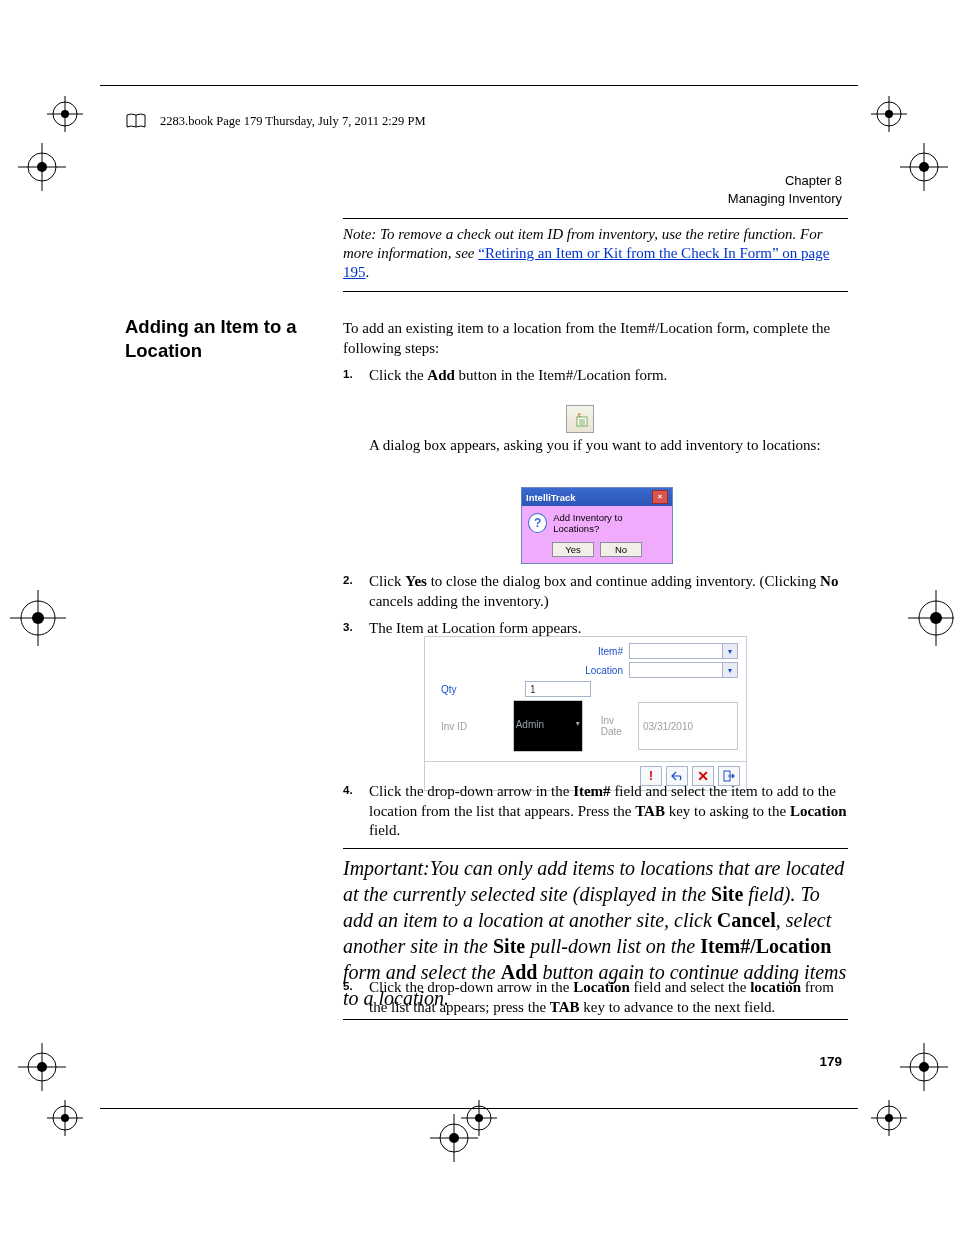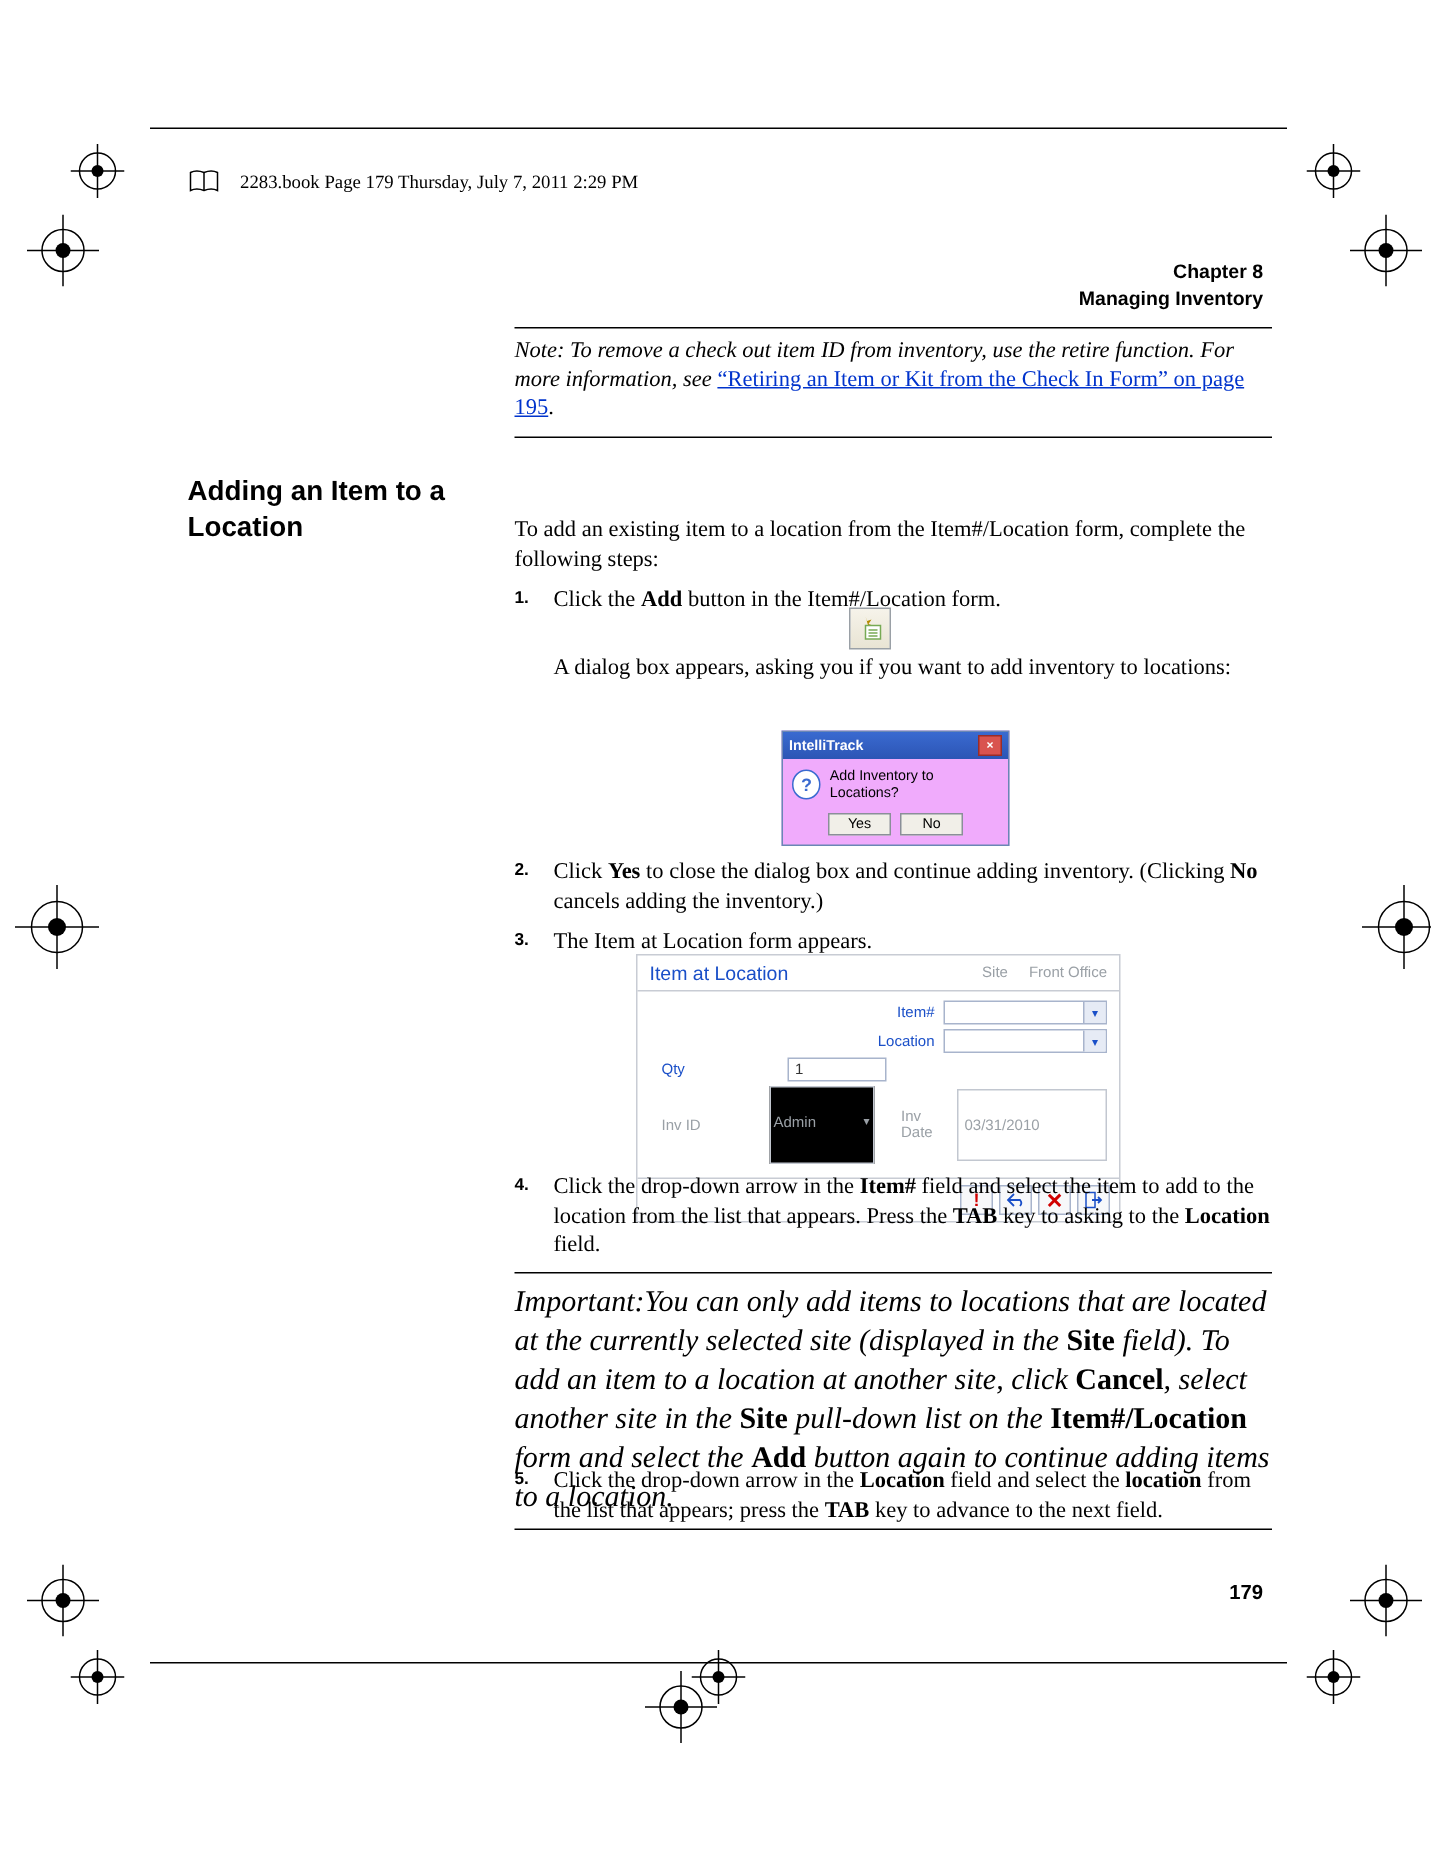--- a/index.html
+++ b/index.html
@@ -38,21 +38,21 @@
     gap: 14px;
   }
   .book-icon svg { display: block; }
   .page-header {
     position: absolute;
     right: 112px;
     top: 172px;
     text-align: right;
     font-family: Arial, Helvetica, sans-serif;
     font-size: 13px;
-    font-weight: bold;
+    font-weight: normal;
     line-height: 1.35;
   }
   .hr-top, .hr-mid, .hr-mid2 {
     border: none;
     border-top: 1.5px solid #000;
     margin: 0;
   }
   .content-col {
     position: absolute;
     left: 343px;
@@ -74,21 +74,21 @@
     font-size: 18.5px;
     line-height: 1.3;
   }
   .body-block {
     position: absolute;
     left: 343px;
     width: 505px;
     font-size: 15px;
     line-height: 1.30;
   }
-  .intro { top: 319px; margin-top: 25px; }
+  .intro { top: 319px; }
   .ol { margin: 8px 0 0 0; padding: 0; list-style: none; }
   .ol li { position: relative; padding-left: 26px; margin-bottom: 8px; }
   .ol li .num { position: absolute; left: 0; top: 1px; font-family: Arial, Helvetica, sans-serif; font-weight: bold; font-size: 11.5px; }
   .icon-add-box {
     width: 26px; height: 26px;
     border: 1px solid #9aa0a6;
     background: linear-gradient(#f6f3ea, #e9e4d4);
     margin: 10px auto 0 auto;
     display: flex; align-items: center; justify-content: center;
     position: absolute; left: 566px; top: 395px;
@@ -372,27 +372,20 @@
       <span>Click </span><b class="ar">Yes</b><span> to close the dialog box and continue adding inventory. (Clicking </span><b class="ar">No</b><span> cancels adding the inventory.)</span>
     </li>
     <li>
       <span class="num">3.</span>
       <span>The Item at Location form appears.</span>
     </li>
   </ol>
 </div>
 
 <div class="form-shot">
-  <div class="form-title-row">
-    <span class="ftitle">Item at Location</span>
-    <span style="display:flex; gap:14px;">
-      <span class="site-label">Site</span>
-      <span class="site-value">Front Office</span>
-    </span>
-  </div>
   <div class="form-body">
     <div class="form-row">
       <span class="lbl right">Item#</span>
       <span class="field">
           <span class="dd-arrow">▾</span>
         </span>
     </div>
     <div class="form-row">
       <span class="lbl right">Location</span>
       <span class="field">

